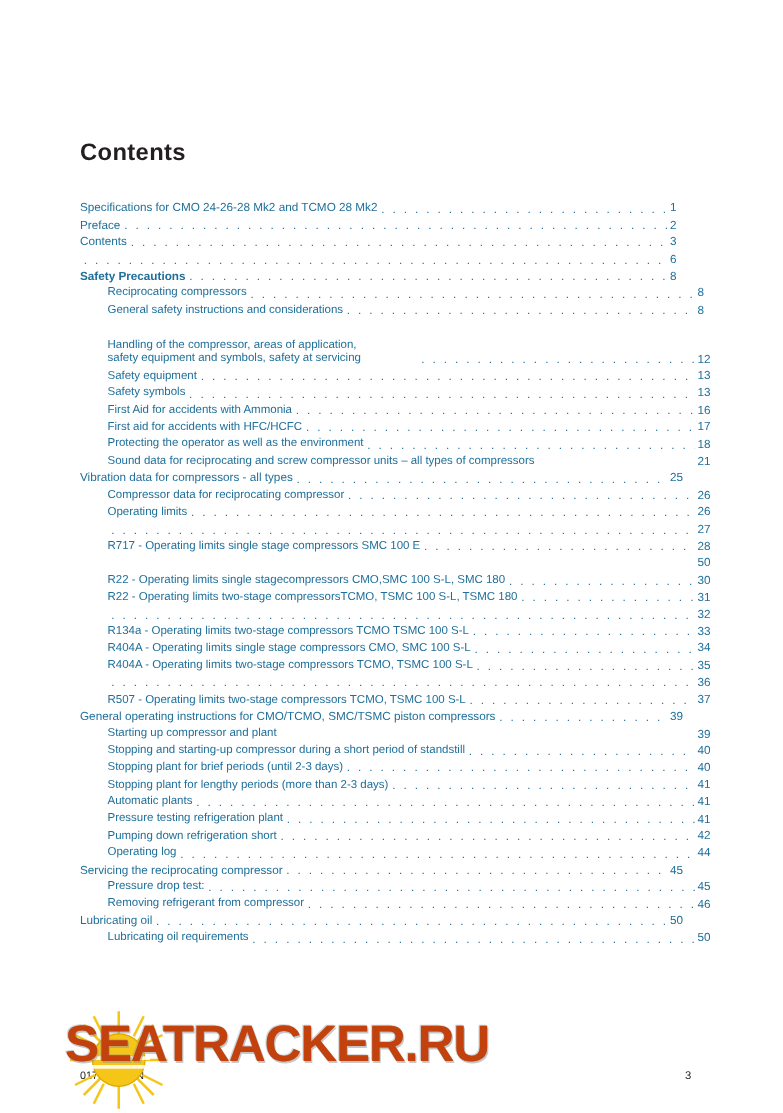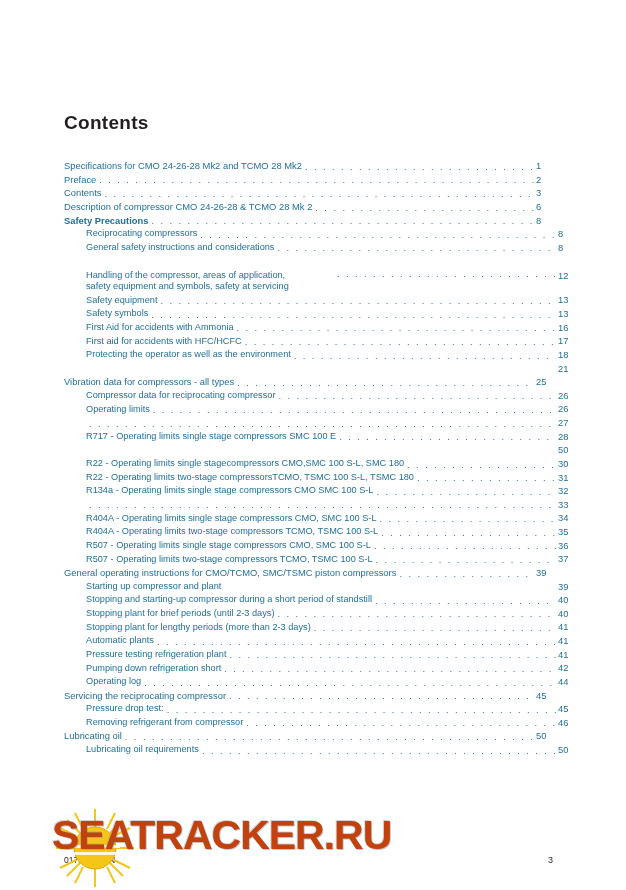--- a/index.html
+++ b/index.html
@@ -70,21 +70,21 @@
   .row.nodots .dots { visibility: hidden; }
   .lvl0 { padding-left: 0; }
   .lvl1 { padding-left: 22px; }
   .lvl1 .lbl { font-size: 9.2px; }
   .bold .lbl { font-weight: bold; }
   .two-line .lbl {
     white-space: normal;
     line-height: 1.25;
     flex: 0 0 248px;
   }
-  .two-line { align-items: flex-start; margin-top: 16px; }
+  .two-line { align-items: flex-end; margin-top: 16px; }
 
   
   .footer-code {
     position: absolute;
     left: 64px;
     top: 855px;
     font-size: 8.6px;
     color: #231f20;
     font-family: "Liberation Sans", sans-serif;
   }
@@ -139,21 +139,20 @@
         <span class="lbl">Preface</span>
         <span class="dots">. . . . . . . . . . . . . . . . . . . . . . . . . . . . . . . . . . . . . . . . . . . . . . . . . . . . . . . . . . . . . . . . . . . . . . . . . . . . . . . . . . . . . . . . . </span>
         <span class="pg">2</span>
       </div>
       <div class="row lvl0">
         <span class="lbl">Contents</span>
         <span class="dots">. . . . . . . . . . . . . . . . . . . . . . . . . . . . . . . . . . . . . . . . . . . . . . . . . . . . . . . . . . . . . . . . . . . . . . . . . . . . . . . . . . . . . . . . . </span>
         <span class="pg">3</span>
       </div>
       <div class="row lvl0">
-        <span class="lbl">Description of compressor CMO 24-26-28 &amp; TCMO 28 Mk 2</span>
         <span class="dots">. . . . . . . . . . . . . . . . . . . . . . . . . . . . . . . . . . . . . . . . . . . . . . . . . . . . . . . . . . . . . . . . . . . . . . . . . . . . . . . . . . . . . . . . . </span>
         <span class="pg">6</span>
       </div>
       <div class="row lvl0 bold">
         <span class="lbl">Safety Precautions</span>
         <span class="dots">. . . . . . . . . . . . . . . . . . . . . . . . . . . . . . . . . . . . . . . . . . . . . . . . . . . . . . . . . . . . . . . . . . . . . . . . . . . . . . . . . . . . . . . . . </span>
         <span class="pg">8</span>
       </div>
       <div class="row lvl1">
         <span class="lbl">Reciprocating compressors</span>
@@ -189,20 +188,21 @@
         <span class="lbl">First aid for accidents with HFC/HCFC</span>
         <span class="dots">. . . . . . . . . . . . . . . . . . . . . . . . . . . . . . . . . . . . . . . . . . . . . . . . . . . . . . . . . . . . . . . . . . . . . . . . . . . . . . . . . . . . . . . . . </span>
         <span class="pg">17</span>
       </div>
       <div class="row lvl1">
         <span class="lbl">Protecting the operator as well as the environment</span>
         <span class="dots">. . . . . . . . . . . . . . . . . . . . . . . . . . . . . . . . . . . . . . . . . . . . . . . . . . . . . . . . . . . . . . . . . . . . . . . . . . . . . . . . . . . . . . . . . </span>
         <span class="pg">18</span>
       </div>
       <div class="row lvl1 nodots">
+        <span class="lbl">Sound data for reciprocating and screw compressor units – all types of compressors</span>
         <span class="dots">. . . . . . . . . . . . . . . . . . . . . . . . . . . . . . . . . . . . . . . . . . . . . . . . . . . . . . . . . . . . . . . . . . . . . . . . . . . . . . . . . . . . . . . . . </span>
         <span class="pg">21</span>
       </div>
       <div class="row lvl0">
         <span class="lbl">Vibration data for compressors - all types</span>
         <span class="dots">. . . . . . . . . . . . . . . . . . . . . . . . . . . . . . . . . . . . . . . . . . . . . . . . . . . . . . . . . . . . . . . . . . . . . . . . . . . . . . . . . . . . . . . . . </span>
         <span class="pg">25</span>
       </div>
       <div class="row lvl1">
         <span class="lbl">Compressor data for reciprocating compressor</span>
@@ -231,40 +231,39 @@
         <span class="lbl">R22 - Operating limits single stagecompressors CMO,SMC 100 S-L, SMC 180</span>
         <span class="dots">. . . . . . . . . . . . . . . . . . . . . . . . . . . . . . . . . . . . . . . . . . . . . . . . . . . . . . . . . . . . . . . . . . . . . . . . . . . . . . . . . . . . . . . . . </span>
         <span class="pg">30</span>
       </div>
       <div class="row lvl1">
         <span class="lbl">R22 - Operating limits two-stage compressorsTCMO, TSMC 100 S-L, TSMC 180</span>
         <span class="dots">. . . . . . . . . . . . . . . . . . . . . . . . . . . . . . . . . . . . . . . . . . . . . . . . . . . . . . . . . . . . . . . . . . . . . . . . . . . . . . . . . . . . . . . . . </span>
         <span class="pg">31</span>
       </div>
       <div class="row lvl1">
-        <span class="lbl">R134a - Operating limits single stage compressors CMO SMC 100 S-L</span>
         <span class="dots">. . . . . . . . . . . . . . . . . . . . . . . . . . . . . . . . . . . . . . . . . . . . . . . . . . . . . . . . . . . . . . . . . . . . . . . . . . . . . . . . . . . . . . . . . </span>
         <span class="pg">32</span>
       </div>
       <div class="row lvl1">
+        <span class="lbl">R134a - Operating  limits two-stage compressors TCMO TSMC 100 S-L</span>
         <span class="dots">. . . . . . . . . . . . . . . . . . . . . . . . . . . . . . . . . . . . . . . . . . . . . . . . . . . . . . . . . . . . . . . . . . . . . . . . . . . . . . . . . . . . . . . . . </span>
         <span class="pg">33</span>
       </div>
       <div class="row lvl1">
         <span class="lbl">R404A - Operating limits single stage compressors CMO, SMC 100 S-L</span>
         <span class="dots">. . . . . . . . . . . . . . . . . . . . . . . . . . . . . . . . . . . . . . . . . . . . . . . . . . . . . . . . . . . . . . . . . . . . . . . . . . . . . . . . . . . . . . . . . </span>
         <span class="pg">34</span>
       </div>
       <div class="row lvl1">
         <span class="lbl">R404A - Operating limits two-stage compressors TCMO, TSMC 100 S-L</span>
         <span class="dots">. . . . . . . . . . . . . . . . . . . . . . . . . . . . . . . . . . . . . . . . . . . . . . . . . . . . . . . . . . . . . . . . . . . . . . . . . . . . . . . . . . . . . . . . . </span>
         <span class="pg">35</span>
       </div>
       <div class="row lvl1">
-        <span class="lbl">R507 - Operating limits single stage compressors CMO, SMC 100 S-L</span>
         <span class="dots">. . . . . . . . . . . . . . . . . . . . . . . . . . . . . . . . . . . . . . . . . . . . . . . . . . . . . . . . . . . . . . . . . . . . . . . . . . . . . . . . . . . . . . . . . </span>
         <span class="pg">36</span>
       </div>
       <div class="row lvl1">
         <span class="lbl">R507 - Operating limits two-stage compressors TCMO, TSMC 100 S-L</span>
         <span class="dots">. . . . . . . . . . . . . . . . . . . . . . . . . . . . . . . . . . . . . . . . . . . . . . . . . . . . . . . . . . . . . . . . . . . . . . . . . . . . . . . . . . . . . . . . . </span>
         <span class="pg">37</span>
       </div>
       <div class="row lvl0">
         <span class="lbl">General operating instructions for CMO/TCMO, SMC/TSMC piston compressors</span>

